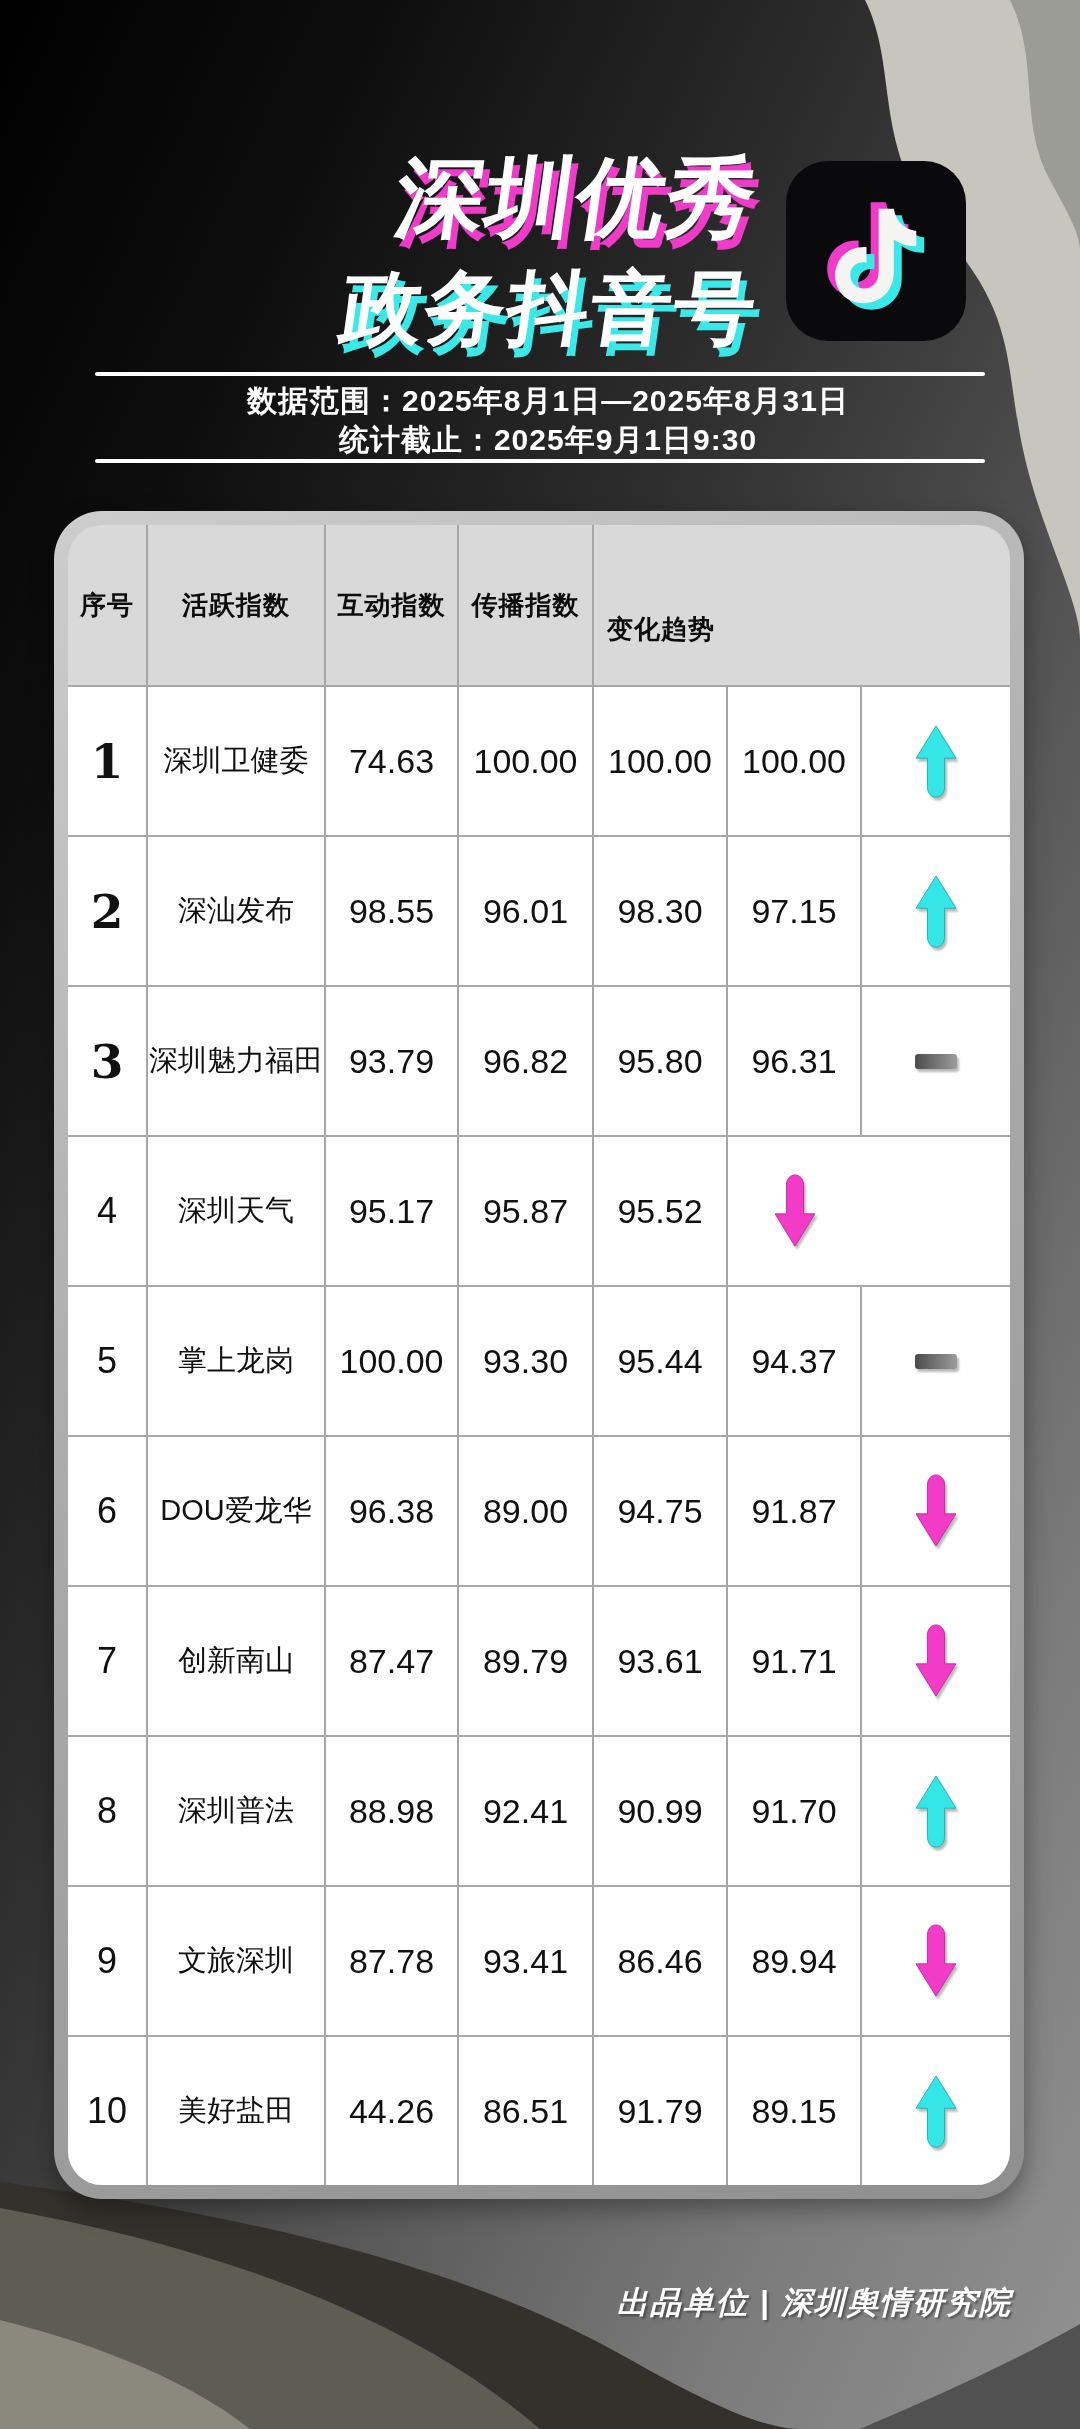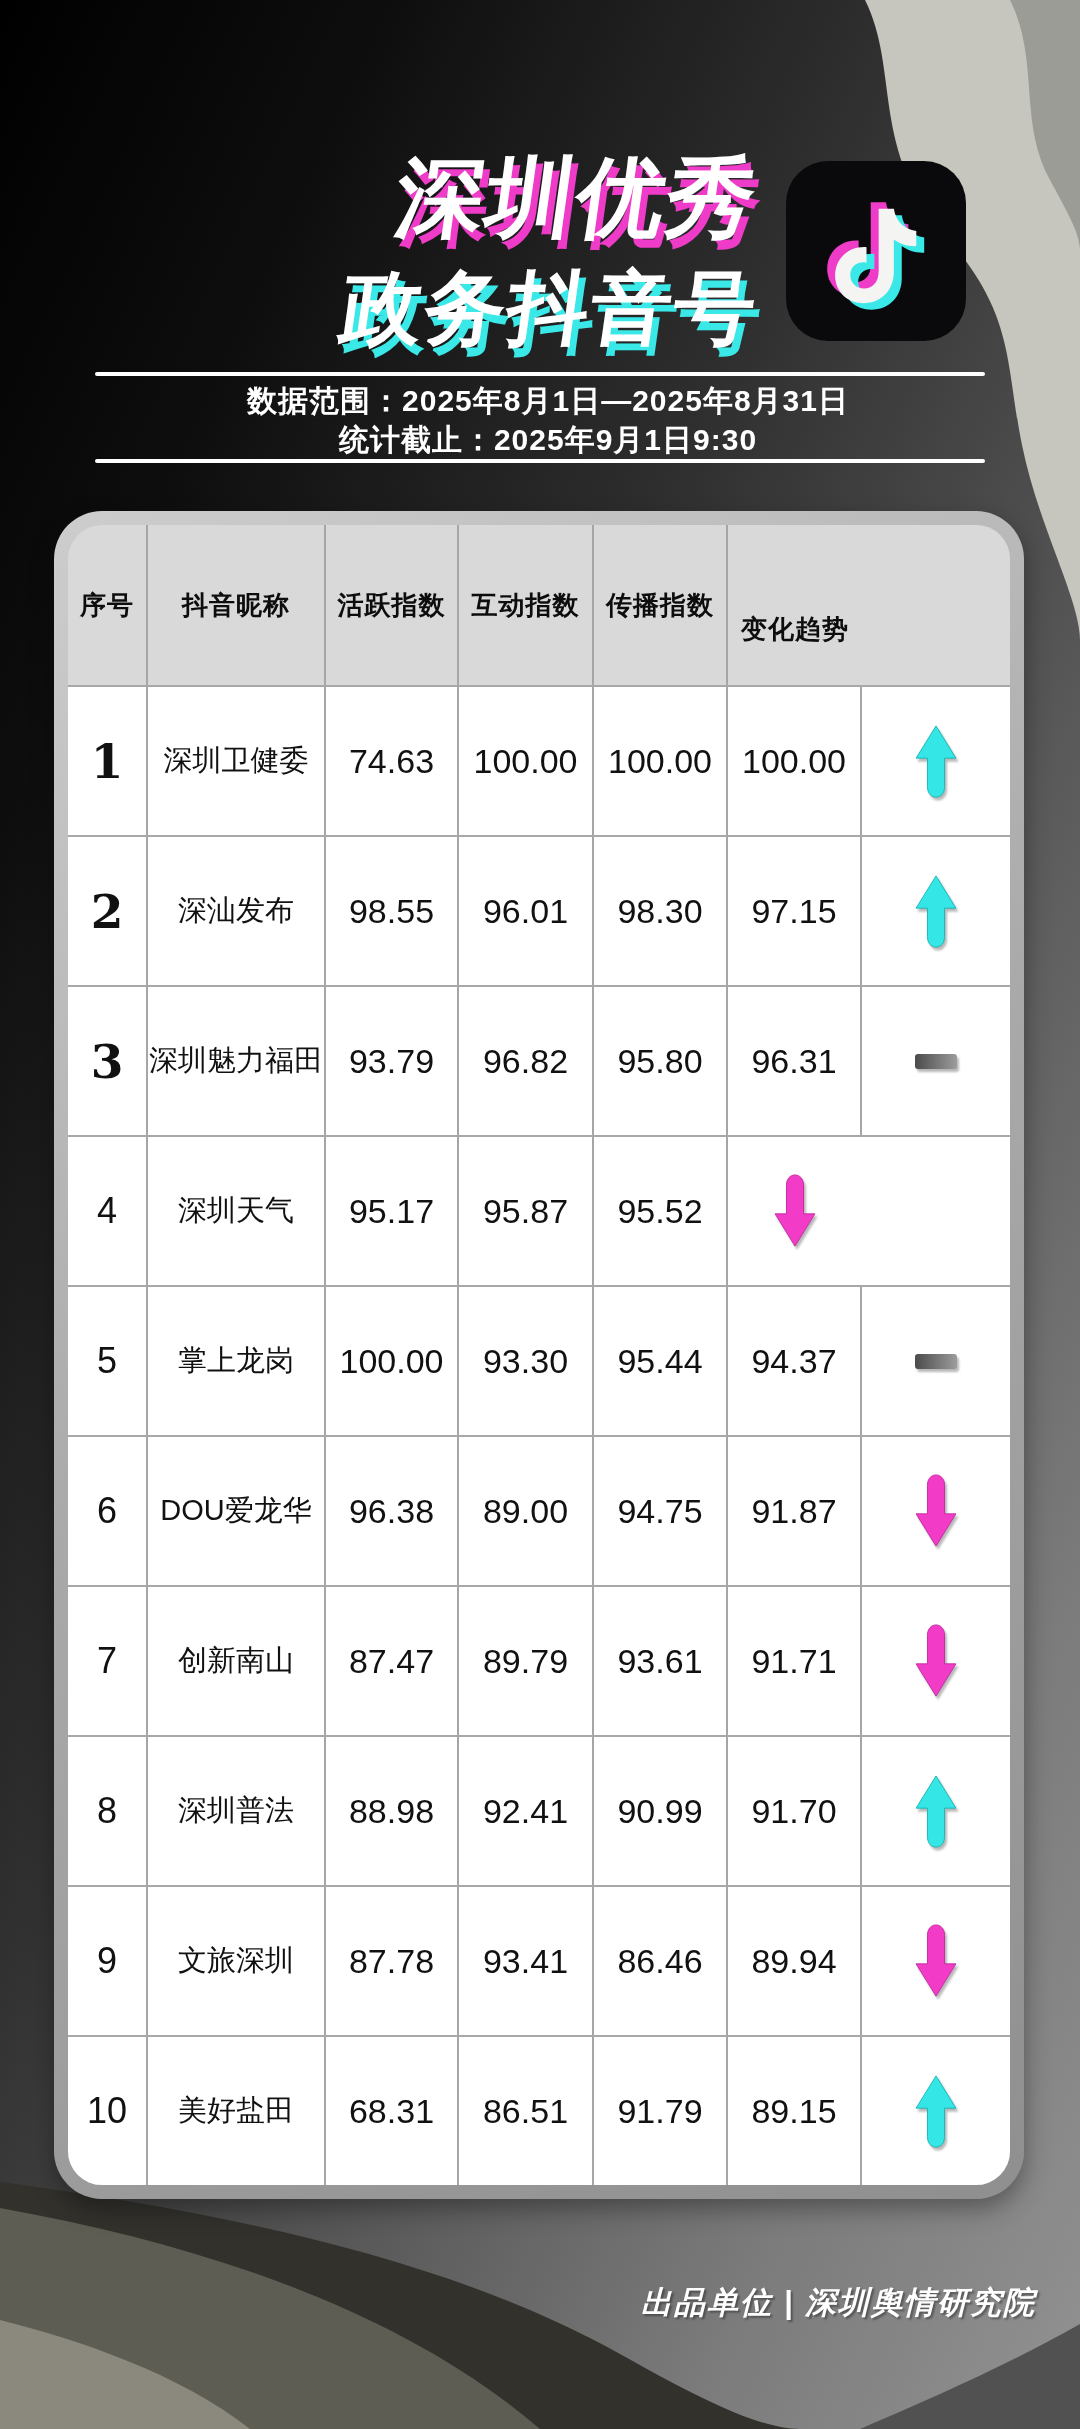--- a/index.html
+++ b/index.html
@@ -43,21 +43,21 @@
   .tr{height:150px;border-top:2px solid #a8a8a8;box-sizing:border-box;background:#fff;}
   .td{display:flex;align-items:center;justify-content:center;color:#111;border-right:2px solid #a6a6a6;}
   .td:last-child{border-right:none;}
   .td-rank{font-size:36px;}
   .top3 .td-rank{font-family:"DejaVu Serif","Liberation Serif",serif;font-weight:700;font-size:47px;}
   .td-name{font-size:29px;font-weight:500;letter-spacing:0px;}
   .td-num{font-size:34px;font-weight:500;}
   .td-trend svg{filter:drop-shadow(2px 3px 1px rgba(0,0,0,.28));}
 
   
-  .footer-credit{position:absolute;top:2282px;right:44px;color:#fff;font-size:31px;font-weight:700;
+  .footer-credit{position:absolute;top:2282px;right:68px;color:#fff;font-size:31px;font-weight:700;
     font-style:italic;letter-spacing:2px;text-shadow:2px 2px 2px rgba(0,0,0,.35);white-space:nowrap;}
 </style>
 </head>
 <body>
 
 <div class="page">
 
   <svg class="bg-svg bg-topright" width="320" height="680" viewBox="0 0 320 680">
     <path d="M105 0 C140 70 110 150 185 235 C255 315 245 360 262 445 C278 525 320 600 320 640 L320 0 Z" fill="#c6c6be"></path>
     <path d="M250 0 C280 60 258 122 290 180 C305 208 320 233 320 250 L320 0 Z" fill="#9c9c96"></path>
@@ -87,21 +87,20 @@
 
   <div class="rule rule-top"></div>
   <div class="date-line date-line1">数据范围：2025年8月1日—2025年8月31日</div>
   <div class="date-line date-line2">统计截止：2025年9月1日9:30</div>
   <div class="rule rule-bottom"></div>
 
   <div class="card">
     <div class="card-inner">
       <div class="rowgrid thead">
         <div class="th">序号</div>
-        <div class="th">抖音昵称</div>
         <div class="th">活跃指数</div>
         <div class="th">互动指数</div>
         <div class="th">传播指数</div>
         <div class="th">变化趋势</div>
       </div>
       <div id="table-body">
           <div class="rowgrid tr top3">
       <div class="td td-rank">1</div>
       <div class="td td-name">深圳卫健委</div>
       <div class="td td-num">74.63</div>
@@ -233,21 +232,21 @@
               <svg width="44" height="74" viewBox="0 0 46 78">
       <g transform="rotate(180 23 39)">
         <path d="M23 2 L44 36 L32 36 L32 66 C32 73 28 77 23 77 C18 77 14 73 14 66 L14 36 L2 36 Z" fill="#f23cc8" stroke="#c22aa0" stroke-width="1"></path>
       </g>
     </svg>
             </div>
     </div>
           <div class="rowgrid tr">
       <div class="td td-rank">10</div>
       <div class="td td-name">美好盐田</div>
-      <div class="td td-num">68.31</div>
+      <div class="td td-num">44.26</div>
       <div class="td td-num">86.51</div>
       <div class="td td-num">91.79</div>
       <div class="td td-num">89.15</div>
       <div class="td td-trend">
               <svg width="44" height="74" viewBox="0 0 46 78">
       <path d="M23 2 L44 36 L32 36 L32 66 C32 73 28 77 23 77 C18 77 14 73 14 66 L14 36 L2 36 Z" fill="#35e6e6" stroke="#17b6b6" stroke-width="1"></path>
     </svg>
             </div>
     </div>
         </div>

